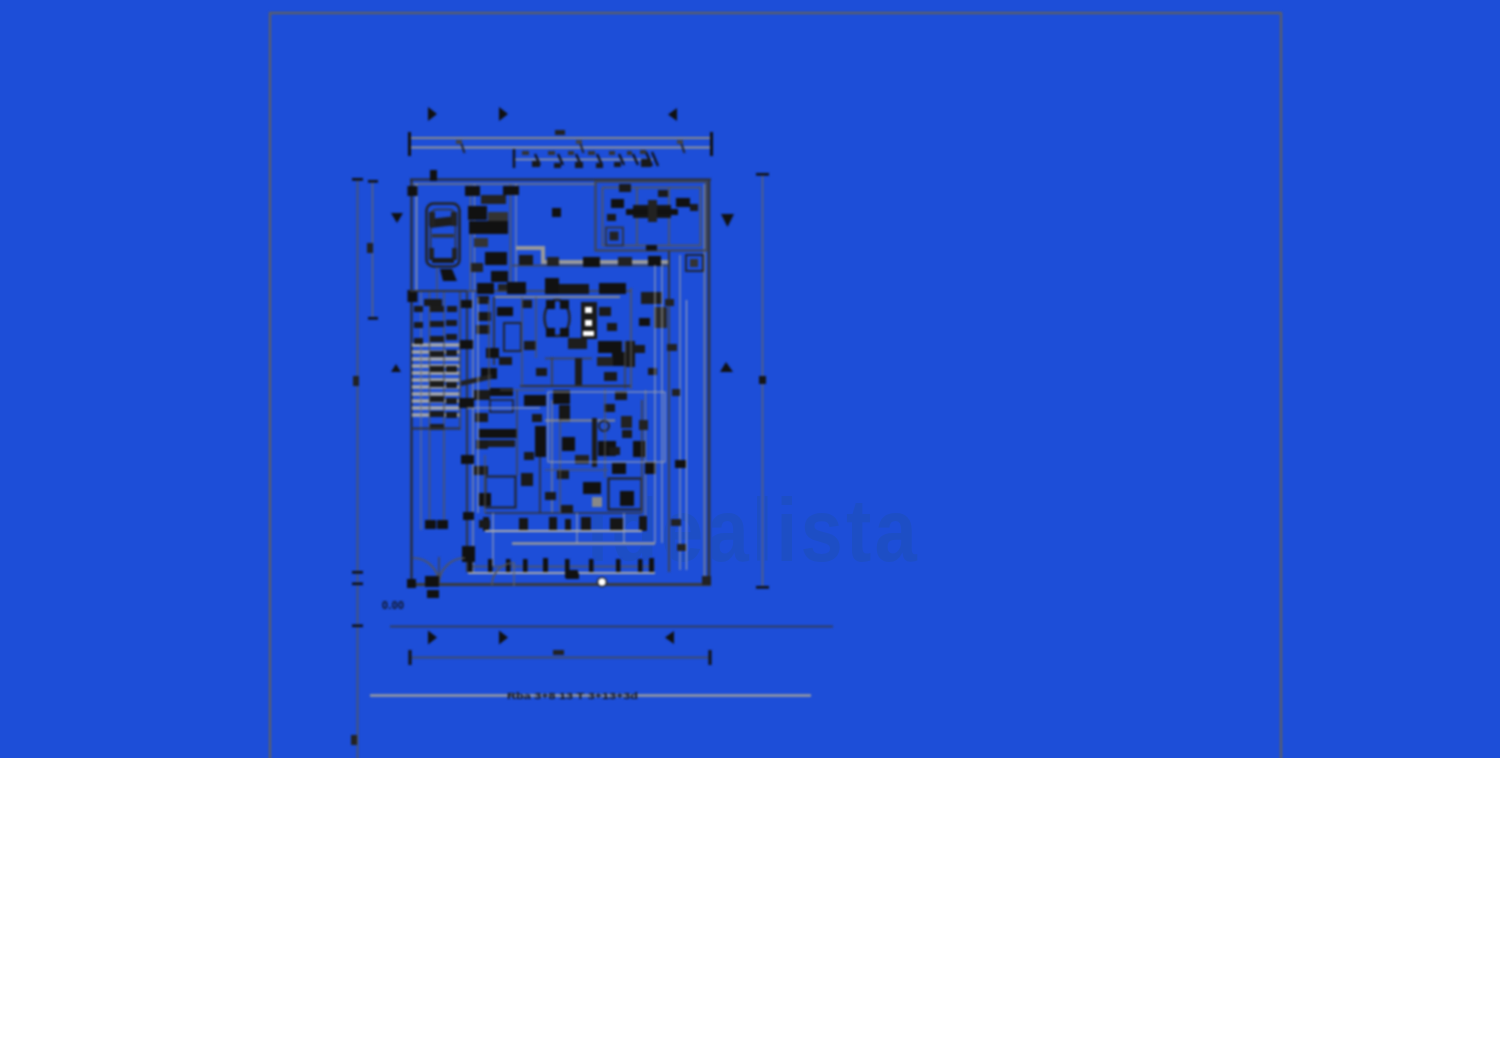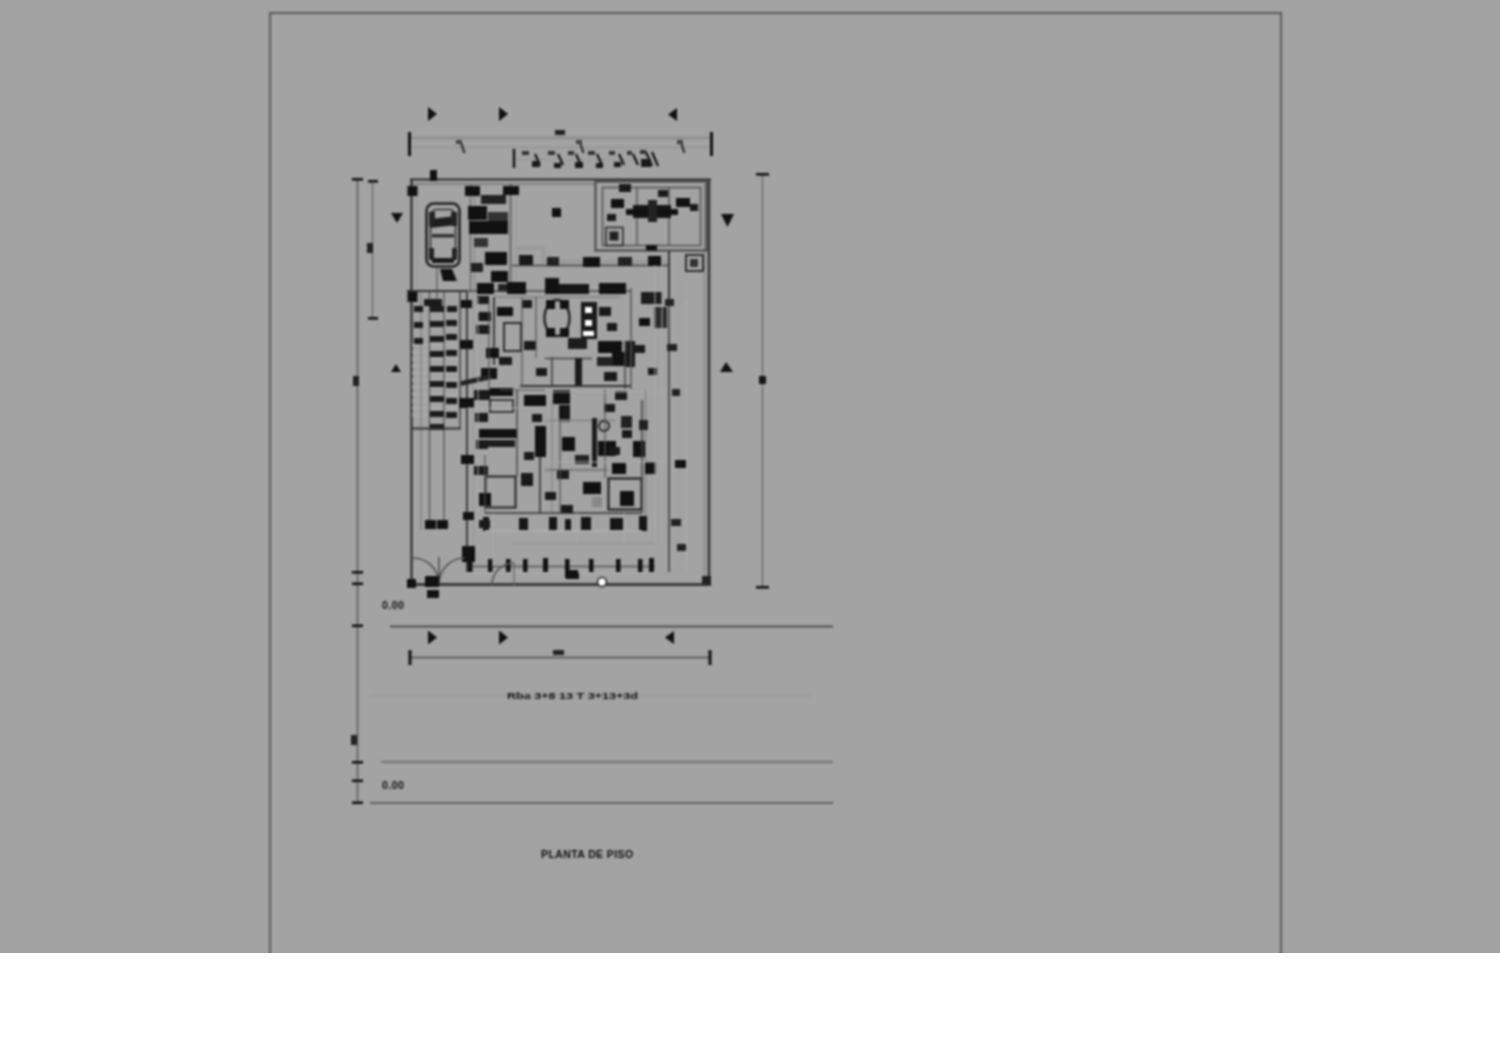--- a/index.html
+++ b/index.html
@@ -1,16 +1,16 @@
 <!DOCTYPE html>
 <html><head>
 <meta charset="utf-8">
 <style>
   html,body{margin:0;padding:0;background:#ffffff;}
-  #stage{position:relative;width:1500px;height:953px;background:#a3a3a3;overflow:hidden;}
+  #stage{position:relative;width:1500px;height:758px;background:#1d4ed8;overflow:hidden;}
   svg{position:absolute;left:0;top:0;}
   .blurred{filter:blur(1.0px);}
   text{font-family:"Liberation Sans", sans-serif;}
 </style>
 </head>
 <body>
 <div id="stage">
 <svg class="blurred" width="1500" height="1058" viewBox="0 0 1500 1058">
 
   <rect x="270" y="13" width="1011" height="1032" fill="none" stroke="#5f5f5f" stroke-width="2.2"></rect>

